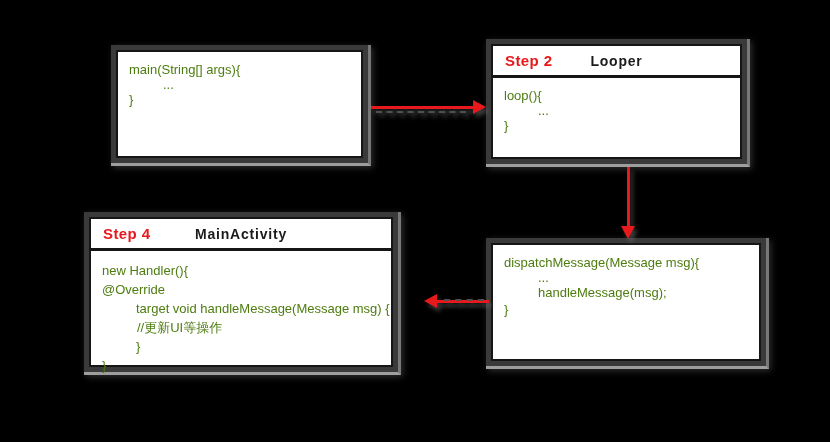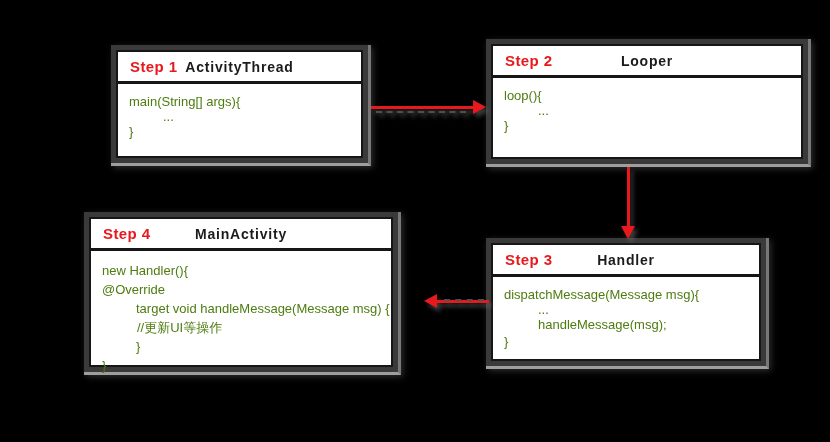--- a/index.html
+++ b/index.html
@@ -55,21 +55,21 @@
     white-space:nowrap;
   }
   #frame-4 .box-body{line-height:19px;padding-top:10px;}
   .i0{margin-left:0;}
   .i1{margin-left:34px;}
   .i1b{}
   .i2{margin-left:35px;}
   .dots{line-height:13px;}
   
   #frame-1{left:111px;top:45px;width:260px;height:121px;}
-  #frame-2{left:486px;top:39px;width:325px;height:128px;}
+  #frame-2{left:486px;top:39px;width:264px;height:128px;}
   #frame-3{left:486px;top:238px;width:283px;height:131px;}
   #frame-4{left:84px;top:212px;width:317px;height:163px;}
   
   .arrow{position:absolute;filter:drop-shadow(3px 4px 2px rgba(130,130,130,0.45));}
   .shaft{position:absolute;background:#e8191d;}
   .head{position:absolute;width:0;height:0;}
   #arrow-1{left:371px;top:100px;width:115px;height:14px;}
   #arrow-1 .shaft{left:0;top:6px;width:103px;height:3px;}
   #arrow-1 .head{right:0;top:0;border-left:13px solid #e8191d;border-top:7px solid transparent;border-bottom:7px solid transparent;}
   #arrow-1::after{content:"";position:absolute;left:5px;right:20px;top:11px;border-top:2px dashed #4f4f4f;}
@@ -81,24 +81,20 @@
   #arrow-3 .head{left:0;top:0;border-right:13px solid #e8191d;border-top:7px solid transparent;border-bottom:7px solid transparent;}
   #arrow-3::after{content:"";position:absolute;left:20px;right:5px;top:5px;border-top:2px dashed #4f4f4f;}
 </style>
 </head>
 <body>
 
 <div id="canvas">
 
   <div class="frame" id="frame-1">
     <div class="box">
-      <div class="box-header">
-        <span class="step-label">Step 1</span>
-        <span class="box-title">ActivityThread</span>
-      </div>
       <div class="box-body">
         <div class="i0">main(String[] args){</div>
         <div class="i1 dots">...</div>
         <div class="i0">}</div>
       </div>
     </div>
   </div>
 
   <div class="frame" id="frame-2">
     <div class="box">
@@ -109,24 +105,20 @@
       <div class="box-body">
         <div class="i0">loop(){</div>
         <div class="i1 dots">...</div>
         <div class="i0">}</div>
       </div>
     </div>
   </div>
 
   <div class="frame" id="frame-3">
     <div class="box">
-      <div class="box-header">
-        <span class="step-label">Step 3</span>
-        <span class="box-title">Handler</span>
-      </div>
       <div class="box-body">
         <div class="i0">dispatchMessage(Message msg){</div>
         <div class="i1 dots">...</div>
         <div class="i1">handleMessage(msg);</div>
         <div class="i0">}</div>
       </div>
     </div>
   </div>
 
   <div class="frame" id="frame-4">

